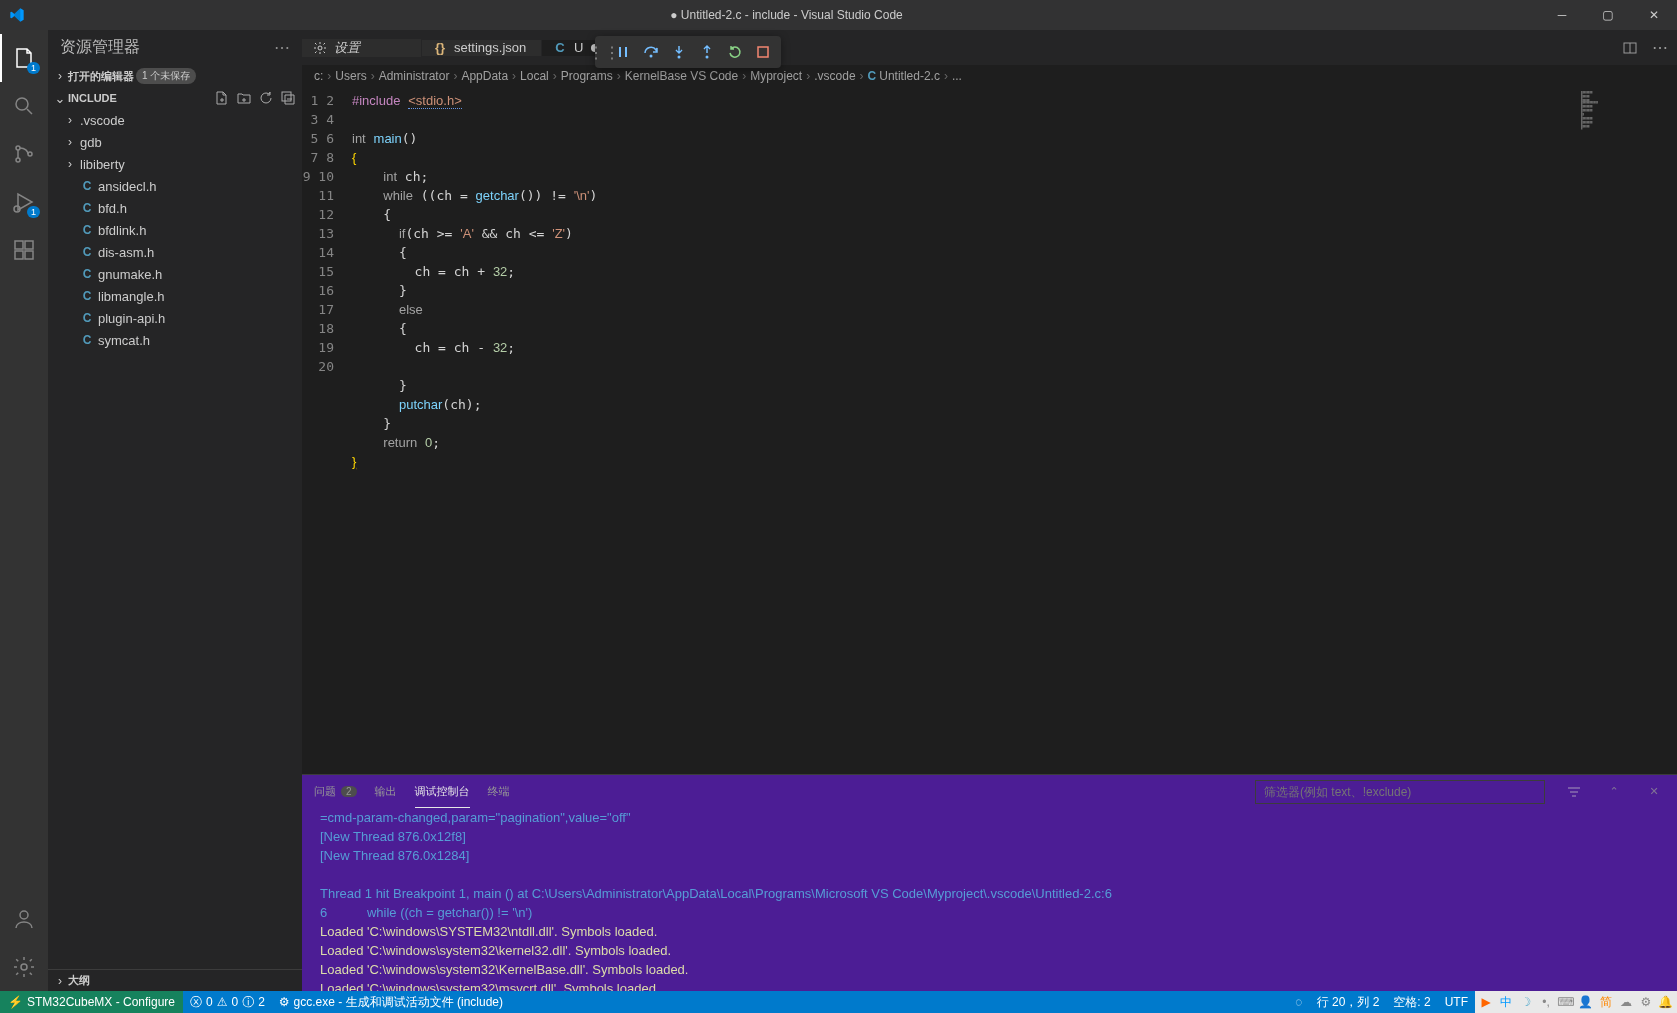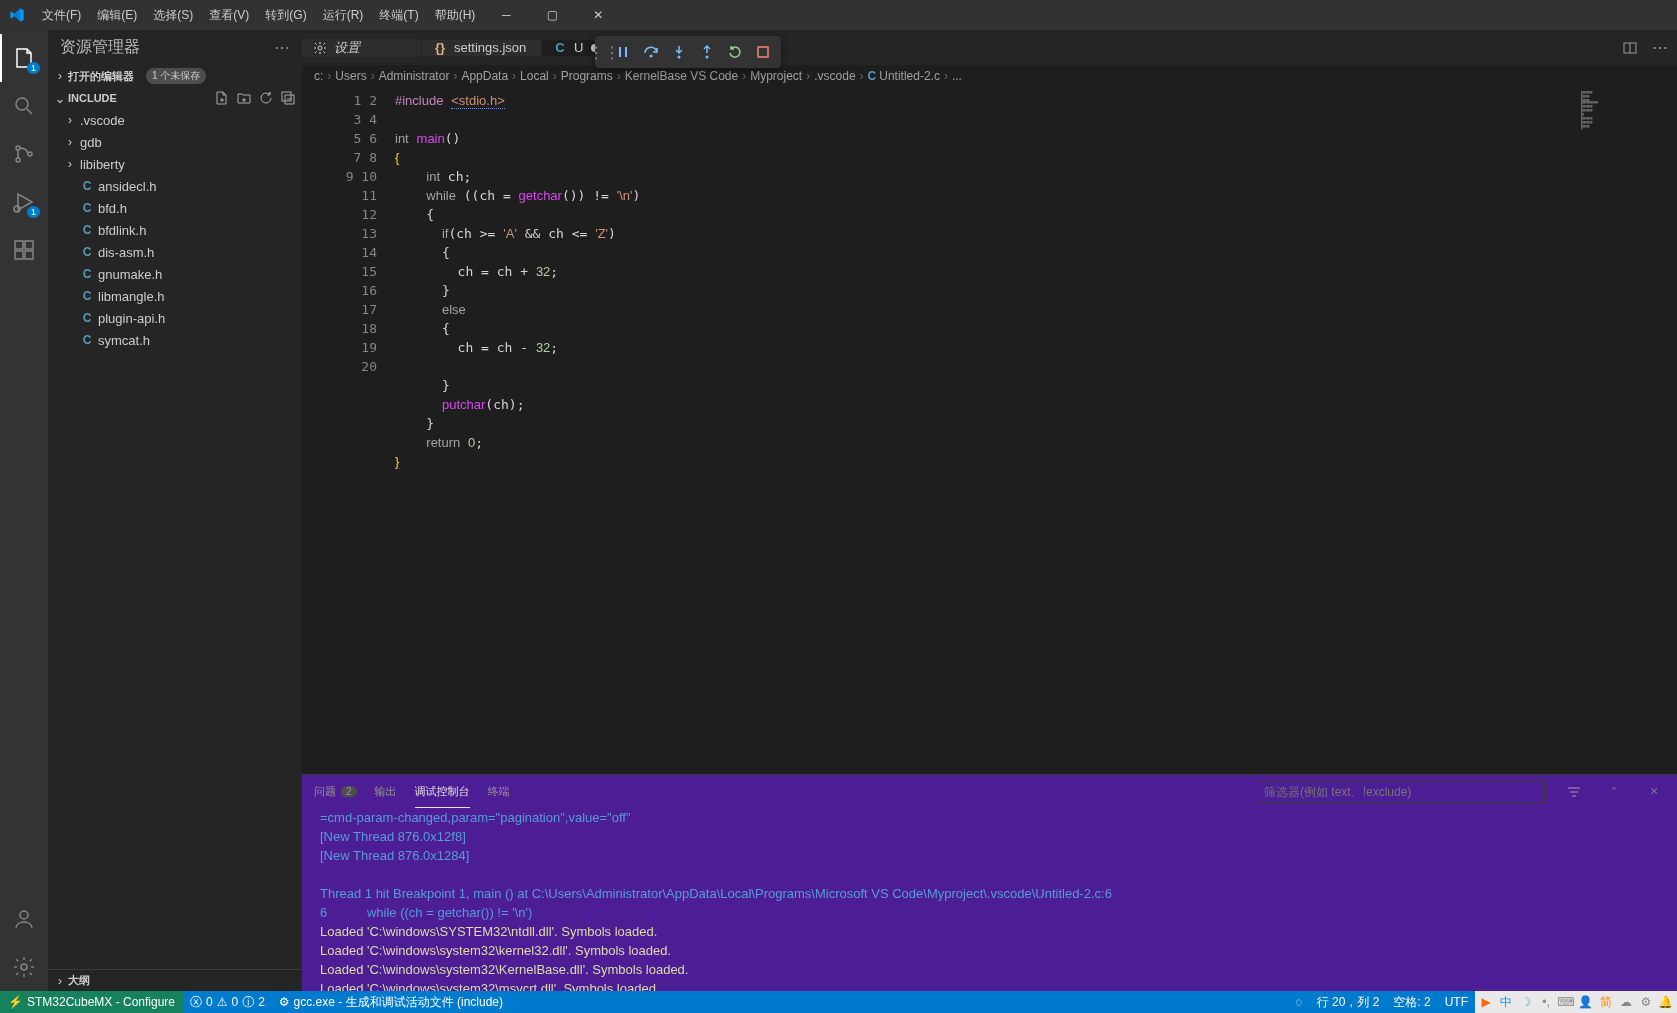--- a/index.html
+++ b/index.html
@@ -20,21 +20,21 @@
 .activitybar .act-item.active{border-left:2px solid #fff;}
 .activitybar .act-item.active svg{stroke:#fff;}
 .activitybar .spacer{flex:1;}
 .activitybar .badge{position:absolute;bottom:8px;right:8px;background:#007acc;color:#fff;border-radius:8px;font-size:9px;padding:0 4px;line-height:12px;min-width:12px;text-align:center;}
 
 .sidebar{width:254px;background:#252526;display:flex;flex-direction:column;font-size:13px;}
 .sidebar .hdr{height:35px;display:flex;align-items:center;padding:0 12px;font-size:16px;color:#bbbbbb;justify-content:space-between;}
 .sidebar .section-hdr{height:22px;display:flex;align-items:center;padding:0 4px;cursor:pointer;}
 .sidebar .section-hdr .chev{width:16px;text-align:center;font-size:12px;}
 .sidebar .section-hdr .lab{font-size:11px;font-weight:bold;}
-.sidebar .section-hdr .pill{background:#4d4d4d;border-radius:8px;font-size:10px;padding:1px 6px;margin-left:12px;}
+.sidebar .section-hdr .pill{background:#4d4d4d;border-radius:8px;font-size:10px;padding:1px 6px;margin-left:2px;}
 .sidebar .folder-hdr{height:22px;display:flex;align-items:center;padding:0 4px;cursor:pointer;}
 .sidebar .folder-hdr .chev{width:16px;text-align:center;}
 .sidebar .folder-hdr .lab{font-weight:bold;font-size:11px;flex:1;}
 .sidebar .folder-hdr .actions{display:flex;gap:2px;}
 .sidebar .folder-hdr .actions .ic{width:20px;height:20px;display:flex;justify-content:center;align-items:center;opacity:.8;}
 .sidebar .tree{flex:1;overflow:auto;}
 .sidebar .tree-item{height:22px;display:flex;align-items:center;padding-left:14px;cursor:pointer;}
 .sidebar .tree-item .chev{width:16px;text-align:center;font-size:12px;}
 .sidebar .tree-item .ficon{width:18px;text-align:center;color:#519aba;font-weight:bold;font-size:12px;}
 .sidebar .tree-item .fname{margin-left:2px;}
@@ -54,29 +54,29 @@
 .debug-toolbar{position:absolute;left:595px;top:36px;height:32px;background:#333333;border-radius:4px;box-shadow:0 2px 8px rgba(0,0,0,.4);display:flex;align-items:center;padding:0 4px;z-index:10;}
 .debug-toolbar .grip{width:10px;display:flex;align-items:center;justify-content:center;color:#888;cursor:move;}
 .debug-toolbar .dbtn{width:28px;height:28px;display:flex;justify-content:center;align-items:center;cursor:pointer;}
 .debug-toolbar .dbtn svg{width:16px;height:16px;}
 
 .breadcrumb{height:22px;display:flex;align-items:center;padding:0 12px;font-size:12px;color:#a0a0a0;}
 .breadcrumb .seg{cursor:pointer;}
 .breadcrumb .sep{margin:0 4px;color:#666;}
 .breadcrumb .ficon{color:#519aba;font-weight:bold;margin-right:3px;}
 
-.editor-body{flex:1;display:flex;position:relative;min-height:0;overflow:hidden;margin-left:43px;}
+.editor-body{flex:1;display:flex;position:relative;min-height:0;overflow:hidden;}
 .gutter{width:50px;text-align:right;padding:4px 18px 0 0;font-family:Consolas,monospace;font-size:13px;line-height:19px;color:#858585;}
 .code{flex:1;padding:4px 0 0 0;font-family:Consolas,monospace;font-size:13px;line-height:19px;white-space:pre;color:#d4d4d4;}
 .minimap{width:100px;background:#1e1e1e;padding:4px;}
 .minimap .mm{font-size:2px;line-height:2px;white-space:pre;color:#666;}
 .code .kw{color:#a3a3a3;}
 .code .pp{color:#c586c0;}
 .code .str{color:#ce9178;}
-.code .fn{color:#d946ef;}
+.code .fn{color:#7dd3fc;}
 .code .num{color:#b5cea8;}
 .code .br{color:#ffd700;}
 .code .underline{border-bottom:1px dotted #6796e6;}
 .code .warn{text-decoration:underline wavy #cca700;}
 
 .panel{height:217px;border-top:1px solid #3c3c3c;display:flex;flex-direction:column;background:#4c1d95;}
 .panel-tabs{height:33px;display:flex;align-items:center;padding:0 12px;font-size:11px;gap:18px;color:#969696;}
 .panel-tabs .ptab{cursor:pointer;display:flex;align-items:center;gap:5px;height:33px;}
 .panel-tabs .ptab.active{color:#e7e7e7;border-bottom:1px solid #e7e7e7;}
 .panel-tabs .pbadge{background:#4d4d4d;border-radius:8px;padding:0 5px;font-size:10px;}
@@ -100,30 +100,21 @@
 </head>
 <body>
 
 <div class="titlebar">
   <div class="logo">
     <svg viewBox="0 0 24 24">
         <path fill="#0098ff" d="M17 2l5 3v14l-5 3-9-8.5L4 17l-2-1V8l2-1 4 3.5L17 2z"></path>
         <path fill="#0065a9" d="M17 2v20l-9-8.5V10.5L17 2z" opacity=".5"></path>
       </svg>
   </div>
-  <div class="menu">
-    <div class="menu-item">文件(F)</div>
-    <div class="menu-item">编辑(E)</div>
-    <div class="menu-item">选择(S)</div>
-    <div class="menu-item">查看(V)</div>
-    <div class="menu-item">转到(G)</div>
-    <div class="menu-item">运行(R)</div>
-    <div class="menu-item">终端(T)</div>
-    <div class="menu-item">帮助(H)</div>
-  </div>
+  <div class="title">● Untitled-2.c - include - Visual Studio Code</div>
   <div class="win-controls">
     <div class="win-btn">─</div>
     <div class="win-btn">▢</div>
     <div class="win-btn close">✕</div>
   </div>
 </div>
 
 <div class="debug-toolbar">
   <div class="grip">⋮⋮</div>
   <div class="dbtn">

